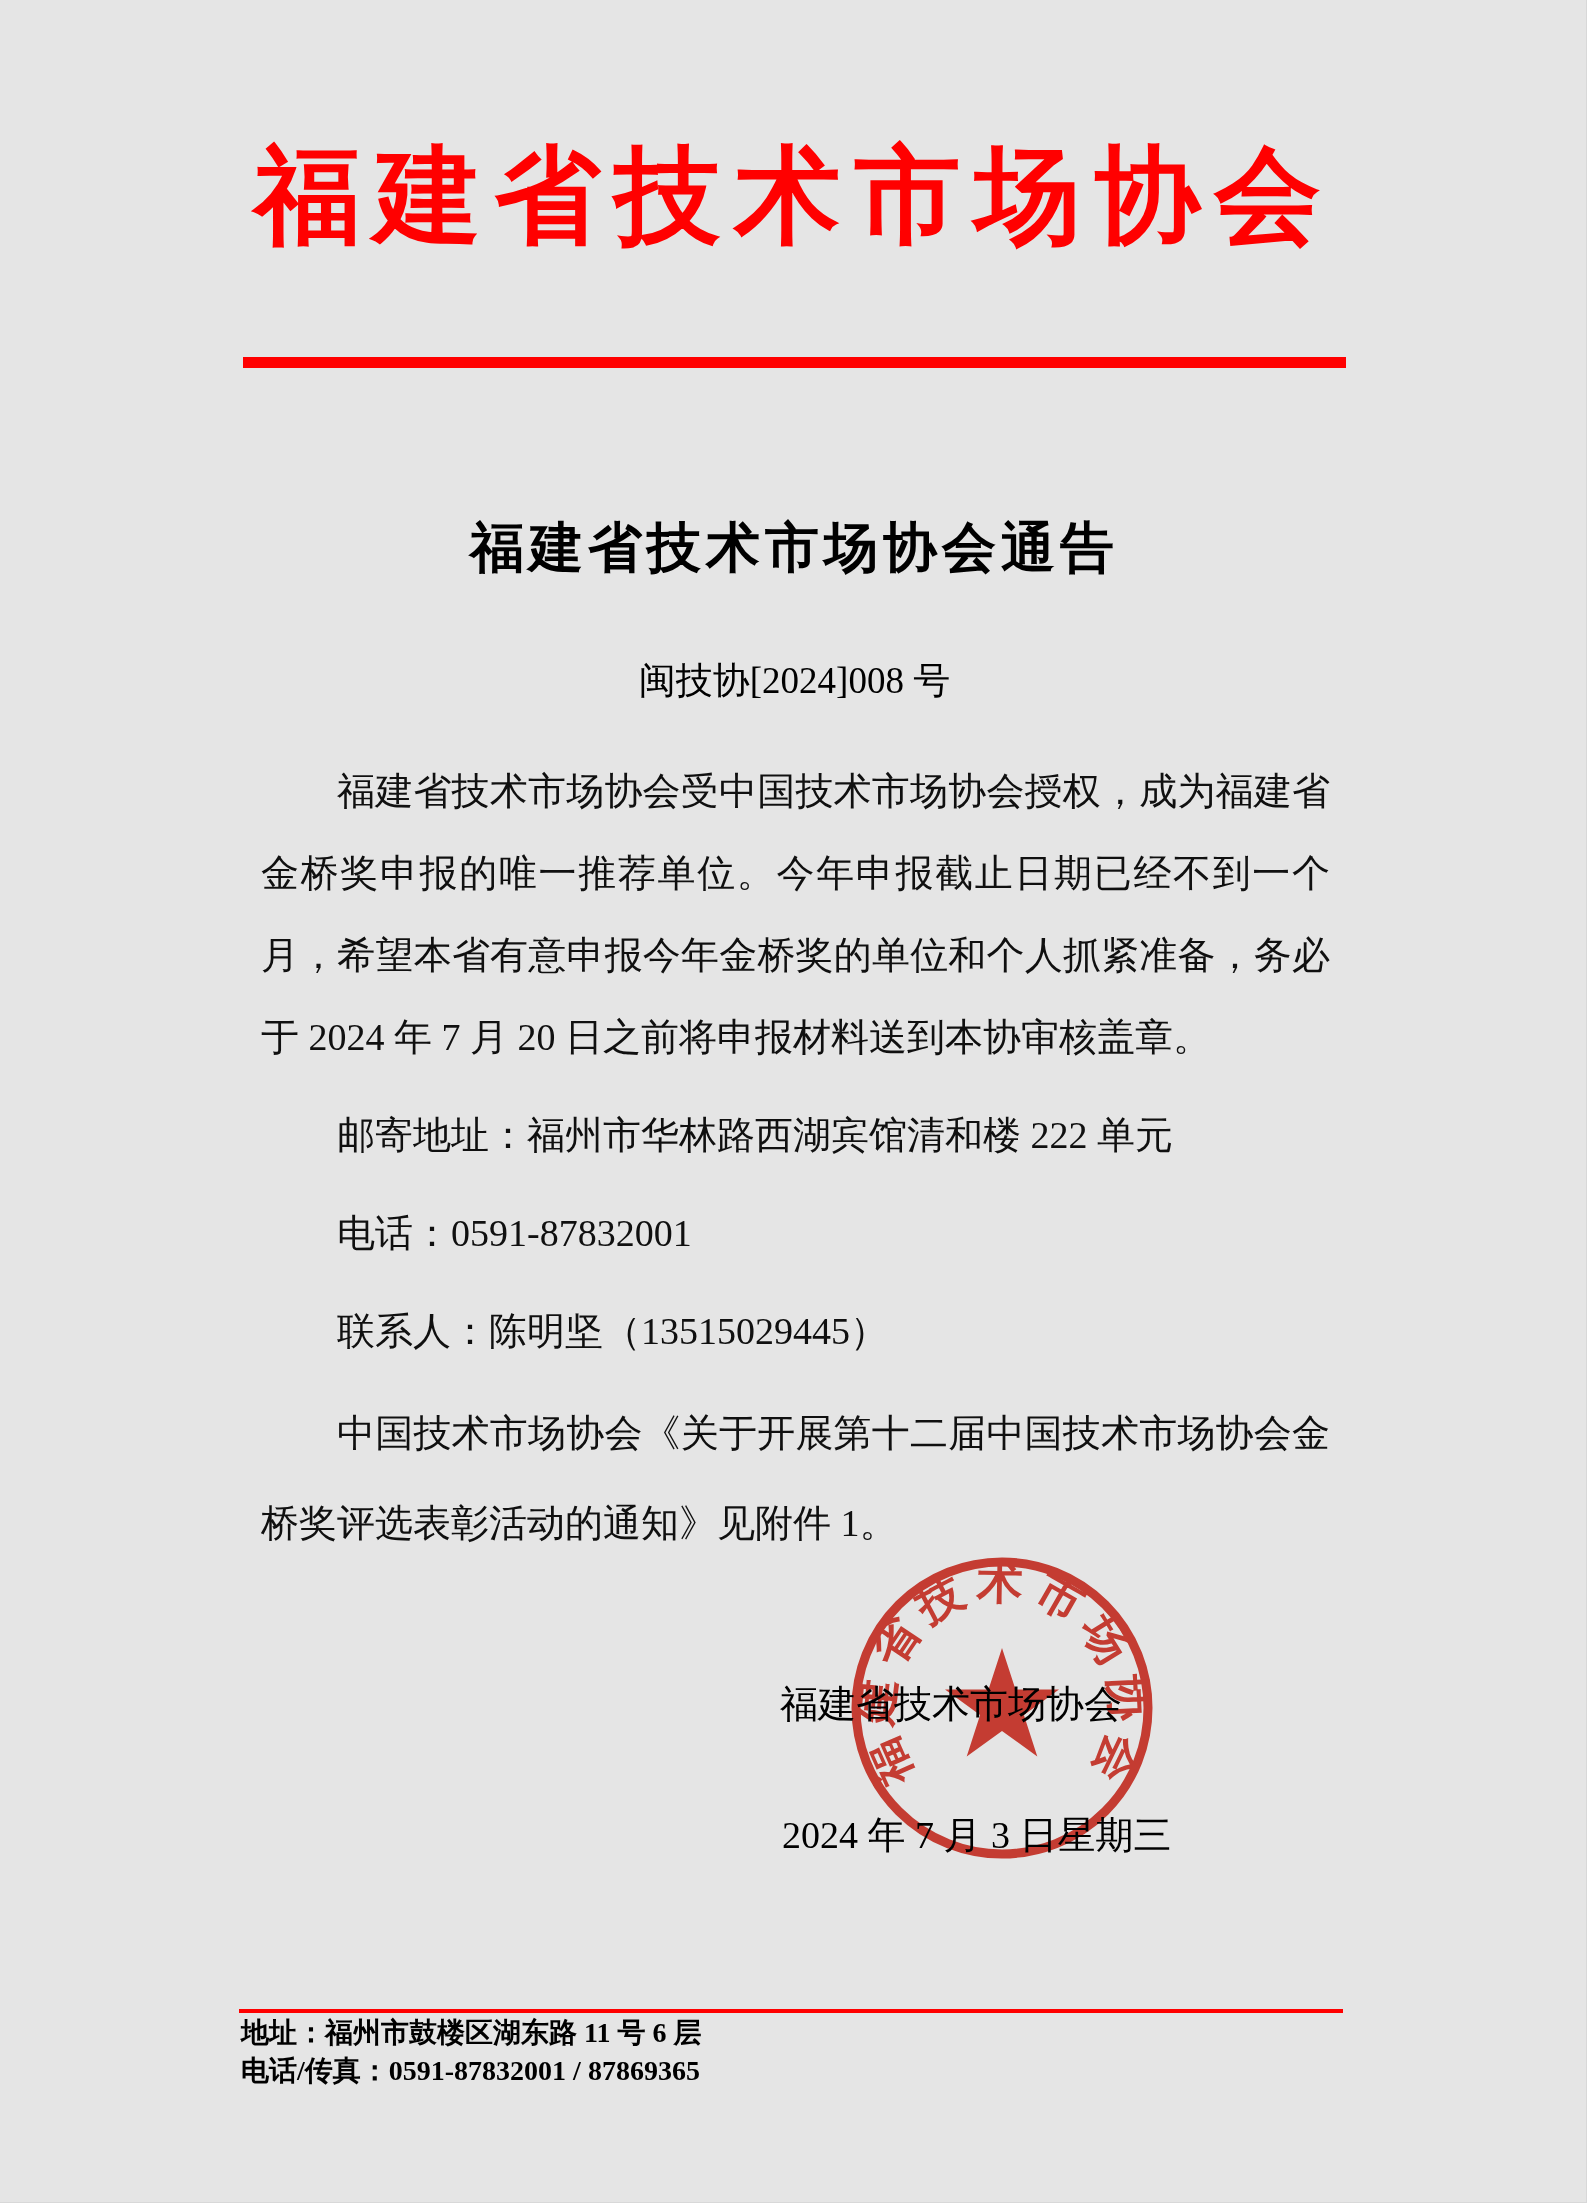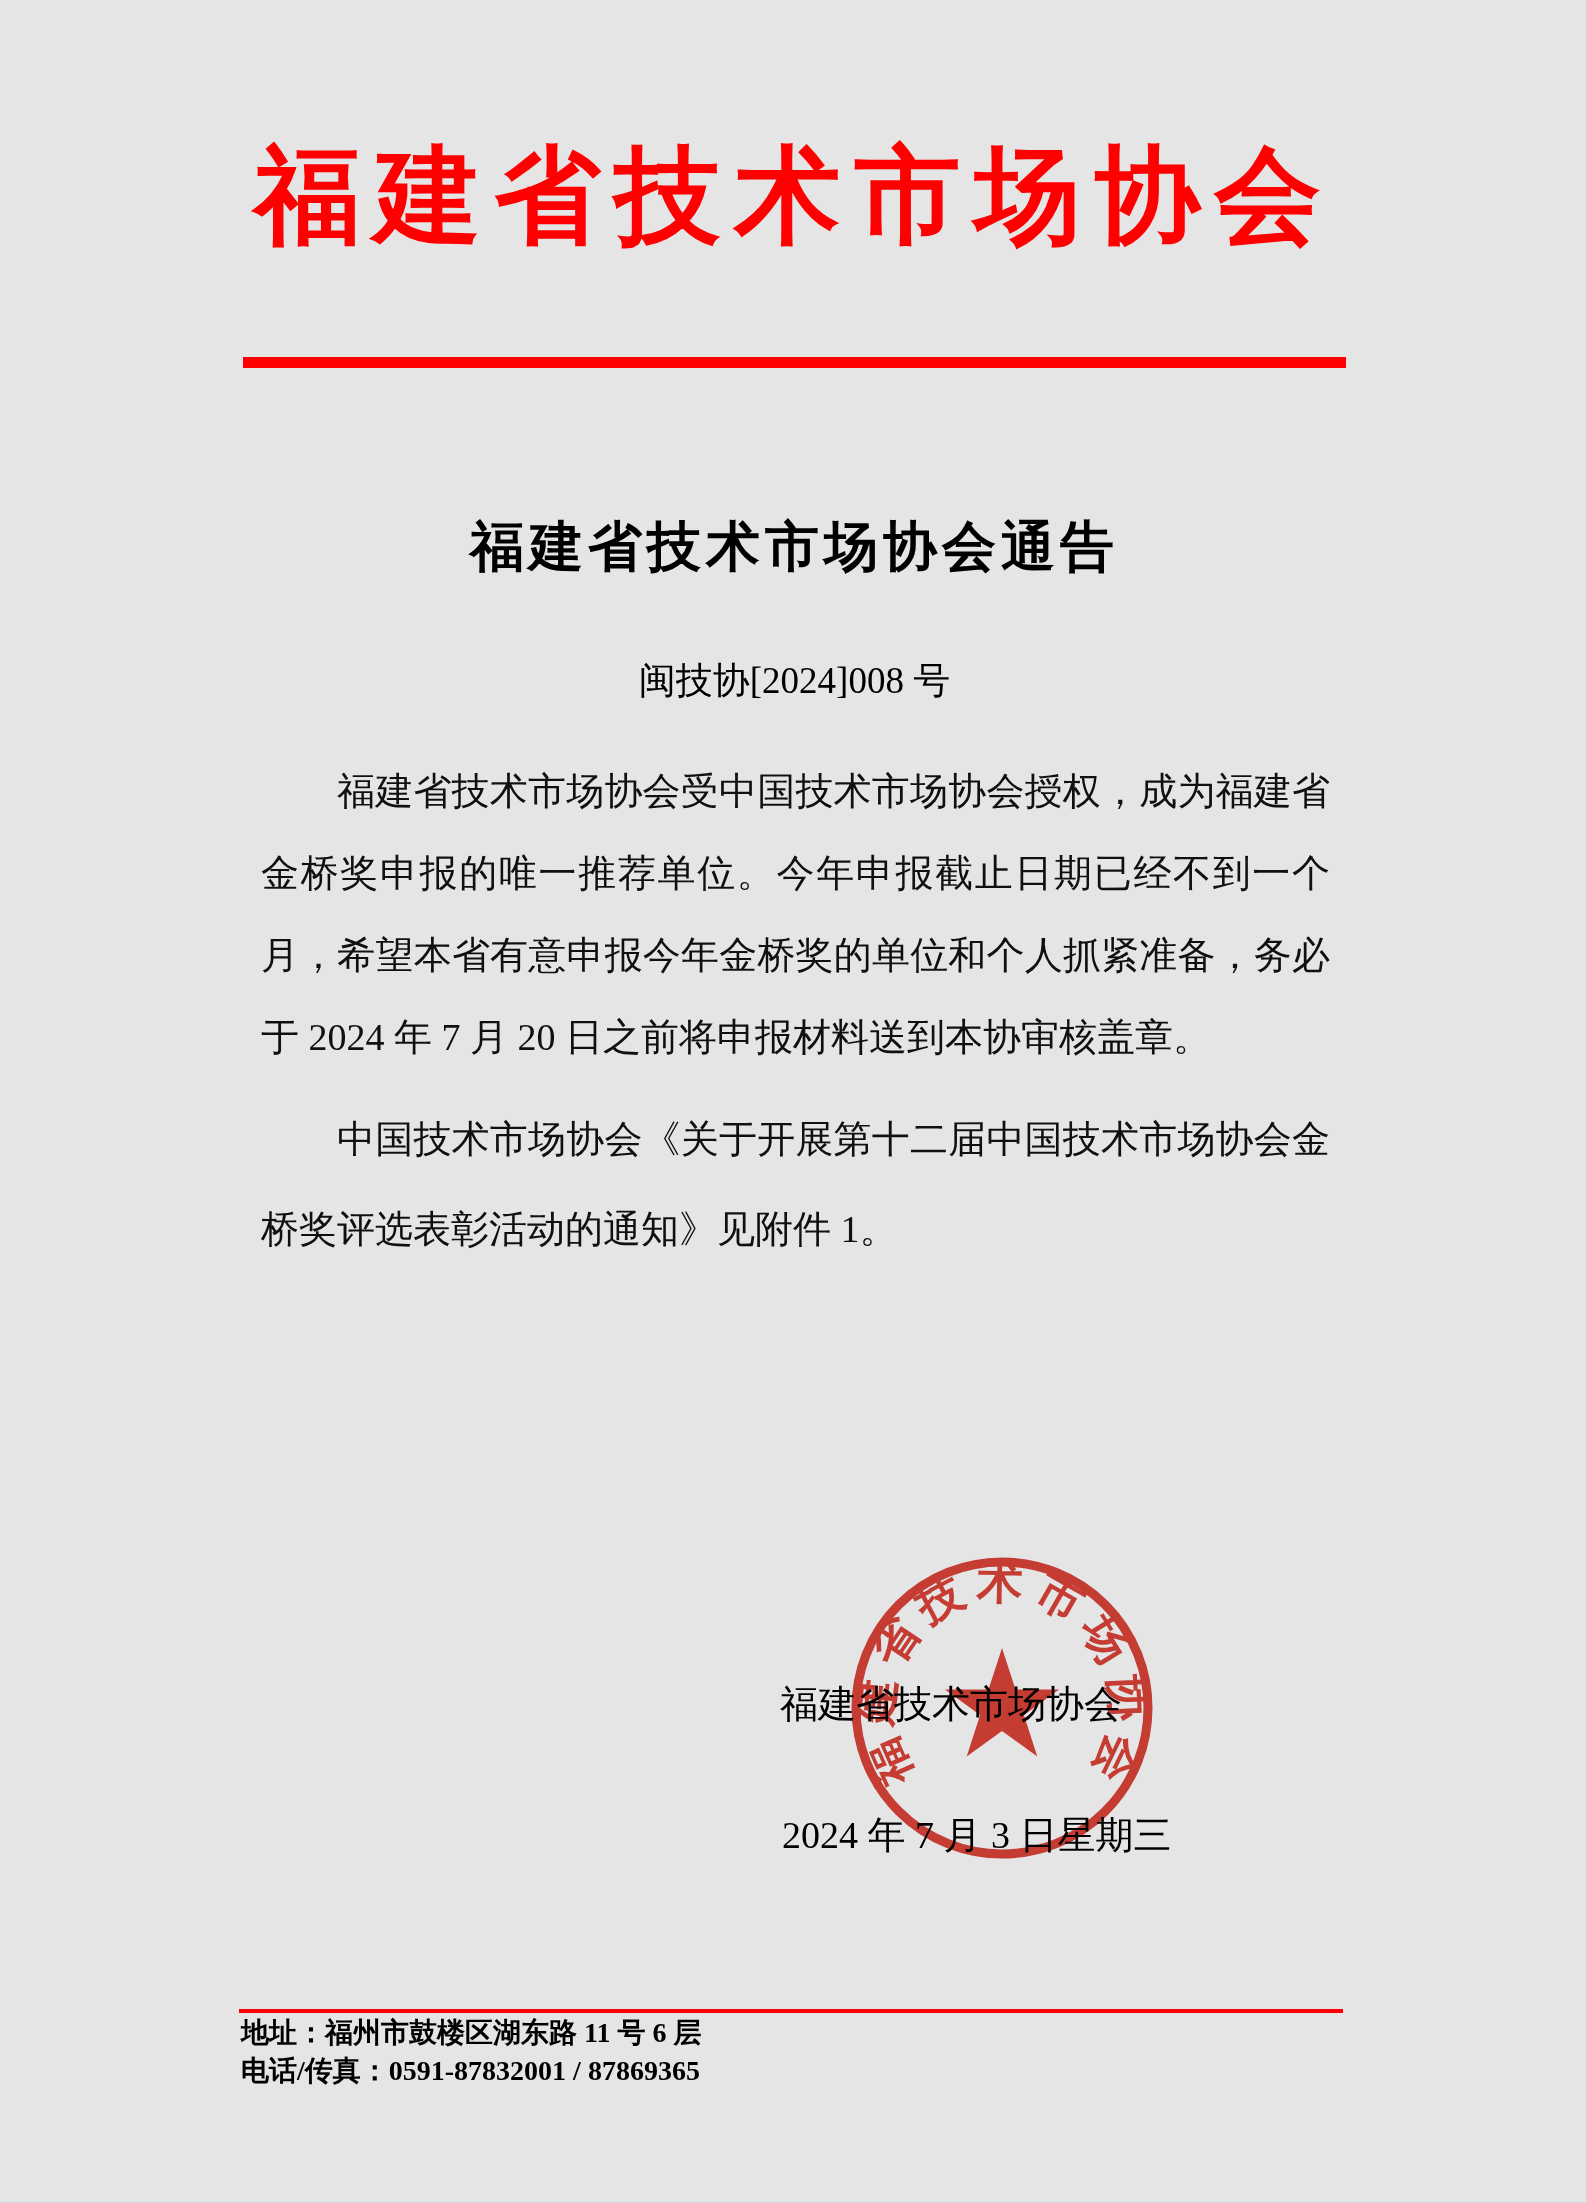--- a/index.html
+++ b/index.html
@@ -37,21 +37,21 @@
     width: 1103px; height: 11px;
     background: #FF0000;
   }
 
   
   .notice-title {
     position: absolute;
     left: 243px; top: 512px; width: 1103px;
     margin: 0;
     text-align: center;
-    font-family: Liberation Serif, serif;
+    font-family: Liberation Sans, sans-serif;
     font-weight: bold;
     font-size: 54px;
     line-height: 70px;
     letter-spacing: 5px;
     color: #000000;
   }
 
   
   .doc-number {
     position: absolute;
@@ -139,20 +139,25 @@
 
   <div class="header-rule"></div>
 
   <h1 class="notice-title">福建省技术市场协会通告</h1>
 
   <div class="doc-number">闽技协[2024]008 号</div>
 
   <div class="body-text">
     <p class="indent">福建省技术市场协会受中国技术市场协会授权，成为福建省金桥奖申报的唯一推荐单位。今年申报截止日期已经不到一个月，希望本省有意申报今年金桥奖的单位和个人抓紧准备，务必于 2024 年 7 月 20 日之前将申报材料送到本协审核盖章。</p>
 
+    <div class="contact-block">
+      <p class="indent">邮寄地址：福州市华林路西湖宾馆清和楼 222 单元</p>
+      <p class="indent">电话：0591-87832001</p>
+      <p class="indent">联系人：陈明坚（13515029445）</p>
+    </div>
 
     <p class="indent para-attachment">中国技术市场协会《关于开展第十二届中国技术市场协会金桥奖评选表彰活动的通知》见附件 1。</p>
   </div>
 
   <div class="signature">福建省技术市场协会</div>
 
   <div class="sig-date">2024 年 7 月 3 日星期三</div>
 
   <svg class="seal" viewBox="0 0 340 340" aria-hidden="true">
     <defs>

